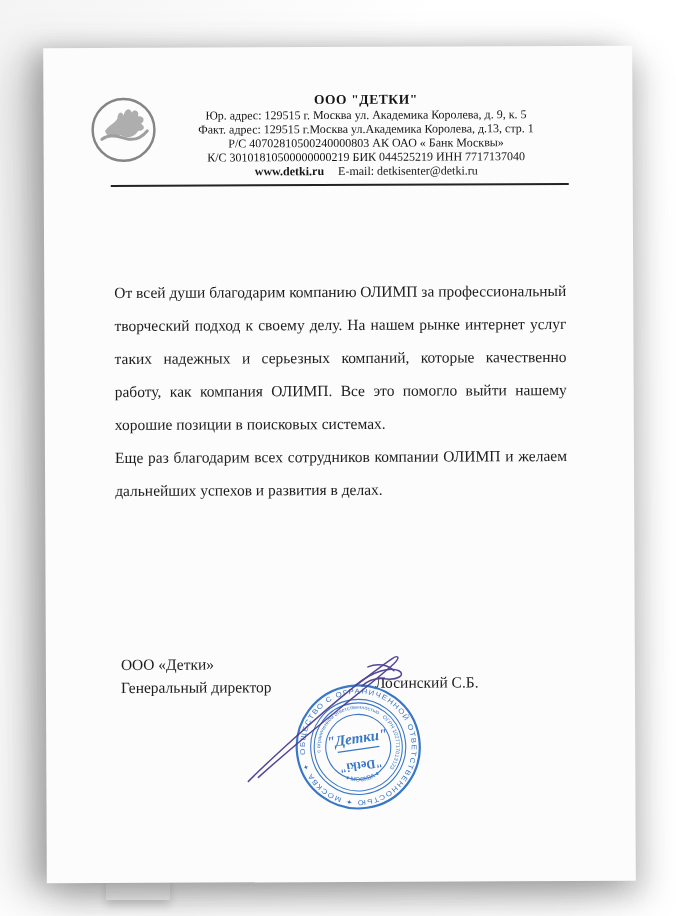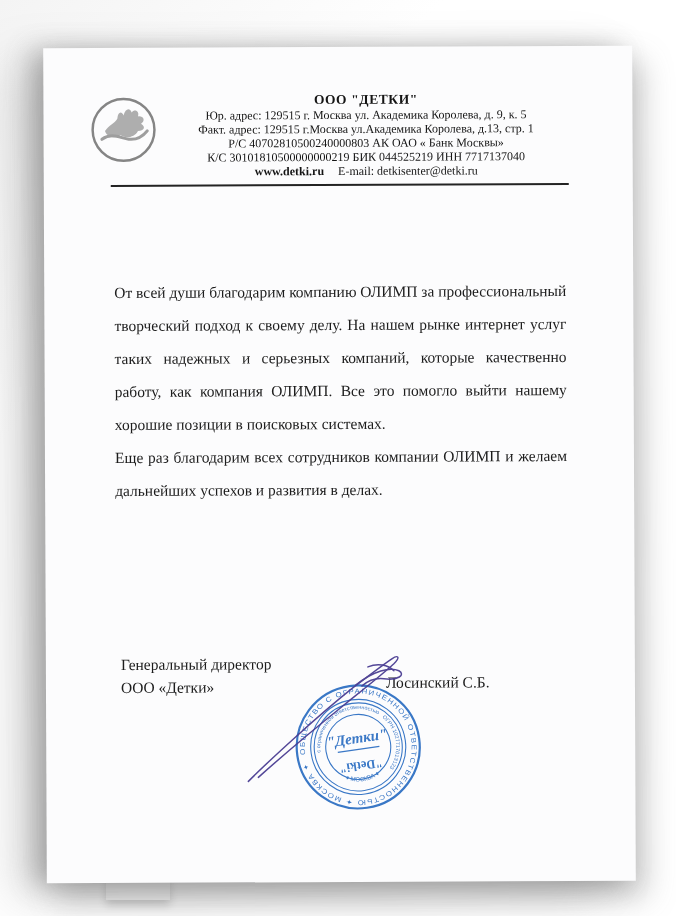--- a/index.html
+++ b/index.html
@@ -32,21 +32,21 @@
   .header-rule{position:absolute;left:67px;top:137px;width:458px;border-top:2px solid #232323;}
   
   .body-text{
     position:absolute;left:70px;top:228px;width:452px;
     font-size:15.5px;color:#1d1d1d;line-height:33px;
   }
   .jline{text-align:justify;text-align-last:justify;height:33px;overflow:hidden;white-space:normal;}
   .lline{text-align:left;height:33px;overflow:hidden;}
   
   .signoff{position:absolute;left:75px;top:605px;font-size:15.5px;line-height:23px;color:#1d1d1d;}
-  .signer{position:absolute;left:340px;top:627px;font-size:15.5px;color:#1d1d1d;}
+  .signer{position:absolute;left:329px;top:627px;font-size:15.5px;color:#1d1d1d;}
   .stamp{position:absolute;left:247px;top:635px;width:130px;height:130px;z-index:2;opacity:.92;}
   .signature-svg{position:absolute;left:190px;top:598px;width:185px;height:145px;z-index:3;}
 </style>
 </head>
 <body>
 
 <div class="scene">
 
   <div class="page-scrap"></div>
 
@@ -74,22 +74,22 @@
       <div class="jline">От всей души благодарим компанию ОЛИМП за профессиональный и</div>
       <div class="jline">творческий подход к своему делу. На нашем рынке интернет услуг очень мало</div>
       <div class="jline">таких надежных и серьезных компаний, которые качественно выполняют свою</div>
       <div class="jline">работу, как компания ОЛИМП. Все это помогло выйти нашему сайту на</div>
       <div class="lline">хорошие позиции в поисковых системах.</div>
       <div class="jline">Еще раз благодарим всех сотрудников компании ОЛИМП и желаем</div>
       <div class="lline">дальнейших успехов и развития в делах.</div>
     </div>
 
     <div class="signoff">
+      <div>ООО «Детки»</div>
       <div>Генеральный директор</div>
-      <div>ООО «Детки»</div>
     </div>
     <div class="signer">Лосинский С.Б.</div>
 
     <svg class="stamp" viewBox="-65 -65 130 130">
       <g transform="rotate(-8)" fill="#2a6dc2" stroke="#2a6dc2">
         <circle r="61.5" fill="none" stroke-width="2.2"></circle>
         <circle r="47.5" fill="none" stroke-width="1.1"></circle>
         <circle r="44" fill="none" stroke-width="1.1"></circle>
         <circle r="32.5" fill="none" stroke-width="1.1"></circle>
         <defs>

